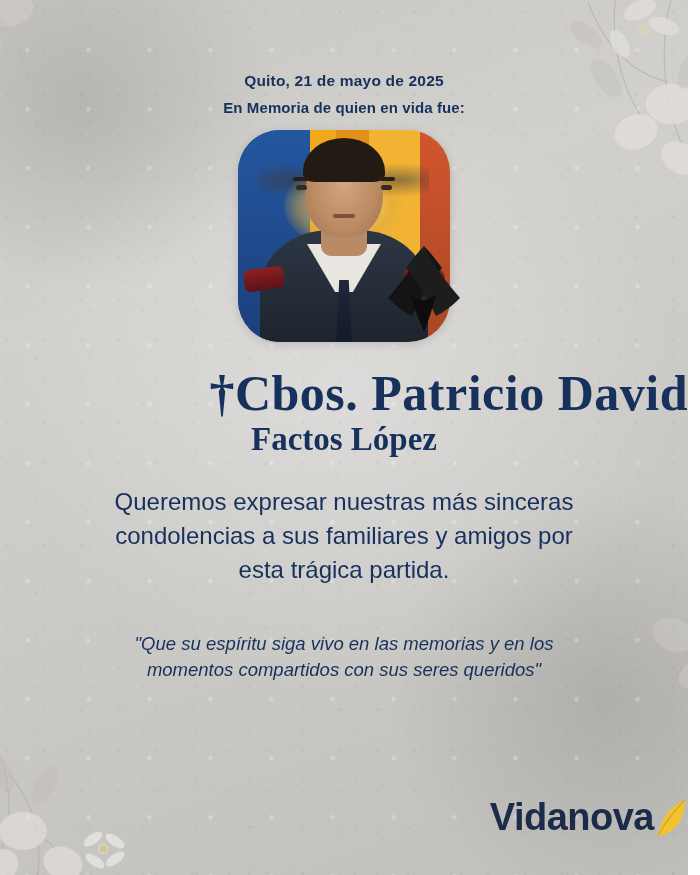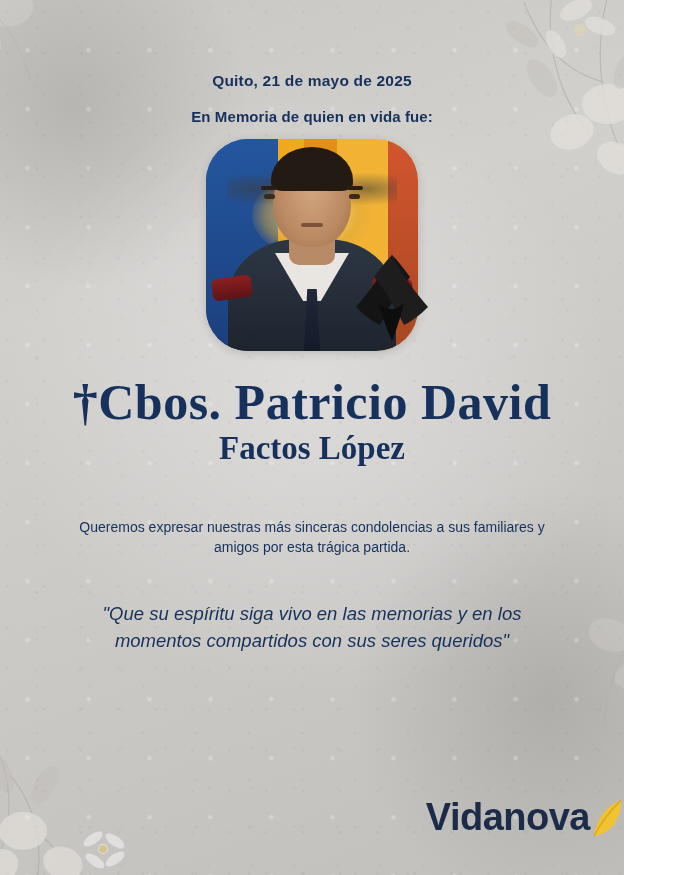--- a/index.html
+++ b/index.html
@@ -8,21 +8,21 @@
   }
   body {
     width: 700px;
     height: 875px;
     overflow: hidden;
     font-family: "Liberation Sans", sans-serif;
   }
 
   #card {
     position: relative;
-    width: 624px;
+    width: 688px;
     height: 875px;
     background:
       radial-gradient(ellipse 70% 50% at 50% 45%, rgba(255,255,255,0.30) 0%, rgba(255,255,255,0.0) 70%),
       radial-gradient(ellipse 40% 30% at 12% 12%, rgba(120,118,115,0.25) 0%, rgba(120,118,115,0) 70%),
       radial-gradient(ellipse 45% 35% at 88% 80%, rgba(120,118,115,0.28) 0%, rgba(120,118,115,0) 70%),
       linear-gradient(160deg, #c9c7c4 0%, #d2d0cd 30%, #cbc9c6 60%, #c2c0bd 100%);
     overflow: hidden;
   }
 
   
@@ -57,21 +57,21 @@
   }
 
   .date-line {
     font-size: 15.5px;
     font-weight: bold;
     color: #16315c;
     letter-spacing: 0.2px;
   }
 
   .memory-line {
-    margin-top: 18px;
+    margin-top: 9px;
     font-size: 15px;
     font-weight: bold;
     color: #16315c;
     letter-spacing: 0.1px;
   }
 
   .portrait-wrap {
     position: relative;
     width: 212px;
     height: 212px;
@@ -222,31 +222,32 @@
   .name-block {
     margin-top: 26px;
     color: #16315c;
     font-family: "Liberation Serif", serif;
     line-height: 1.02;
   }
   .name-line1 {
     font-size: 50px;
     font-weight: bold;
     letter-spacing: 0.5px;
+    text-align: right;
   }
   .name-line2 {
     font-size: 33px;
     font-weight: bold;
     margin-top: 4px;
   }
 
   .condolence {
-    margin: 52px auto 0;
+    margin: 28px auto 0;
     width: 470px;
-    font-size: 14px;
+    font-size: 24px;
     color: #16315c;
     line-height: 1.42;
   }
 
   .quote {
     margin: 44px auto 0;
     width: 470px;
     font-size: 18.5px;
     font-style: italic;
     color: #16315c;

